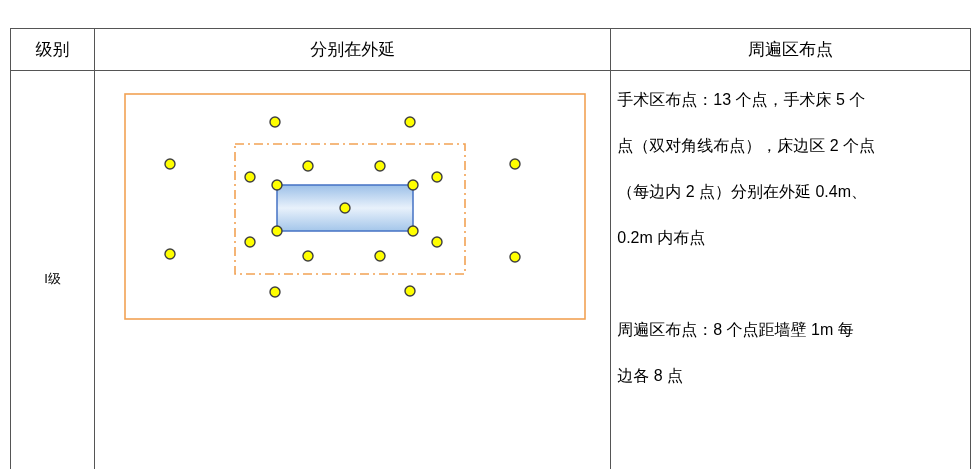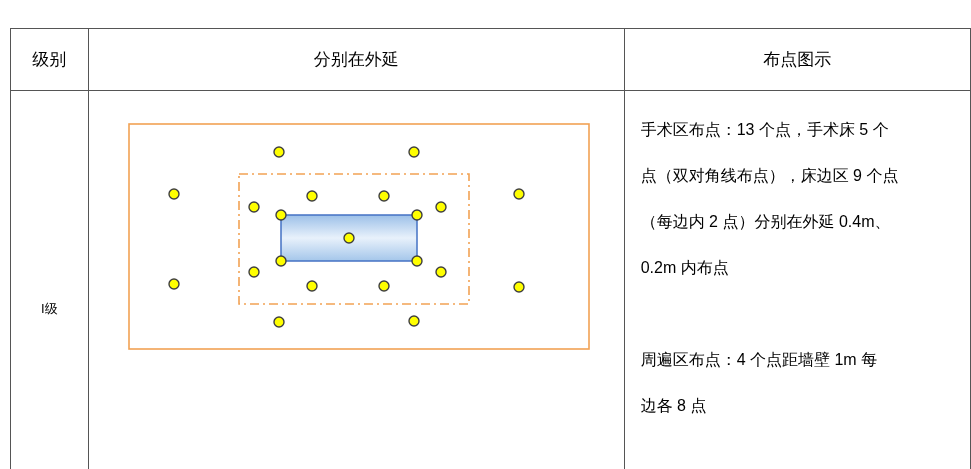--- a/index.html
+++ b/index.html
@@ -17,21 +17,21 @@
   }
   table.spec {
     border-collapse: collapse;
     position: absolute;
     left: 10px;
     top: 28px;
     table-layout: fixed;
   }
   table.spec th, table.spec td {
     border: 1px solid #555;
-    padding: 16px;
+    padding: 6px;
   }
   th.hdr {
     height: 29px;
     font-size: 17px;
     font-weight: 400;
     text-align: center;
     color: #000;
     background: #fff;
   }
   td.cell-level {
@@ -67,21 +67,21 @@
   <table class="spec">
     <colgroup>
       <col style="width:85px">
       <col style="width:505px">
       <col style="width:361px">
     </colgroup>
     <thead>
       <tr>
         <th class="hdr">级别</th>
         <th class="hdr">分别在外延</th>
-        <th class="hdr">布点图示</th>
+        <th class="hdr">周遍区布点</th>
       </tr>
     </thead>
     <tbody>
       <tr>
         <td class="cell-level">I级</td>
         <td class="cell-diagram">
           <svg id="diagram-svg" width="503" height="399" viewBox="0 0 503 399" xmlns="http://www.w3.org/2000/svg">
               <defs>
                 <linearGradient id="tableGrad" x1="0" y1="0" x2="0" y2="1">
                   <stop offset="0" stop-color="#9cc0e8"></stop>
@@ -111,25 +111,25 @@
               <circle cx="176" cy="108" r="5" fill="#FFFF00" stroke="#3f3f3f" stroke-width="1.4"></circle>
               <circle cx="312" cy="108" r="5" fill="#FFFF00" stroke="#3f3f3f" stroke-width="1.4"></circle>
               <circle cx="244" cy="131" r="5" fill="#FFFF00" stroke="#3f3f3f" stroke-width="1.4"></circle>
               <circle cx="176" cy="154" r="5" fill="#FFFF00" stroke="#3f3f3f" stroke-width="1.4"></circle>
               <circle cx="312" cy="154" r="5" fill="#FFFF00" stroke="#3f3f3f" stroke-width="1.4"></circle>
             </svg>
         </td>
         <td class="cell-desc">
           <div class="para-1">
             <div class="desc-line">手术区布点：13 个点，手术床 5 个</div>
-            <div class="desc-line">点（双对角线布点），床边区 9 个点</div>
+            <div class="desc-line">点（双对角线布点），床边区 2 个点</div>
             <div class="desc-line">（每边内 2 点）分别在外延 0.4m、</div>
             <div class="desc-line">0.2m 内布点</div>
           </div>
           <div class="para-2">
-            <div class="desc-line">周遍区布点：4 个点距墙壁 1m 每</div>
+            <div class="desc-line">周遍区布点：8 个点距墙壁 1m 每</div>
             <div class="desc-line">边各 8 点</div>
           </div>
         </td>
       </tr>
     </tbody>
   </table>
 </div>
 
 </body></html>

